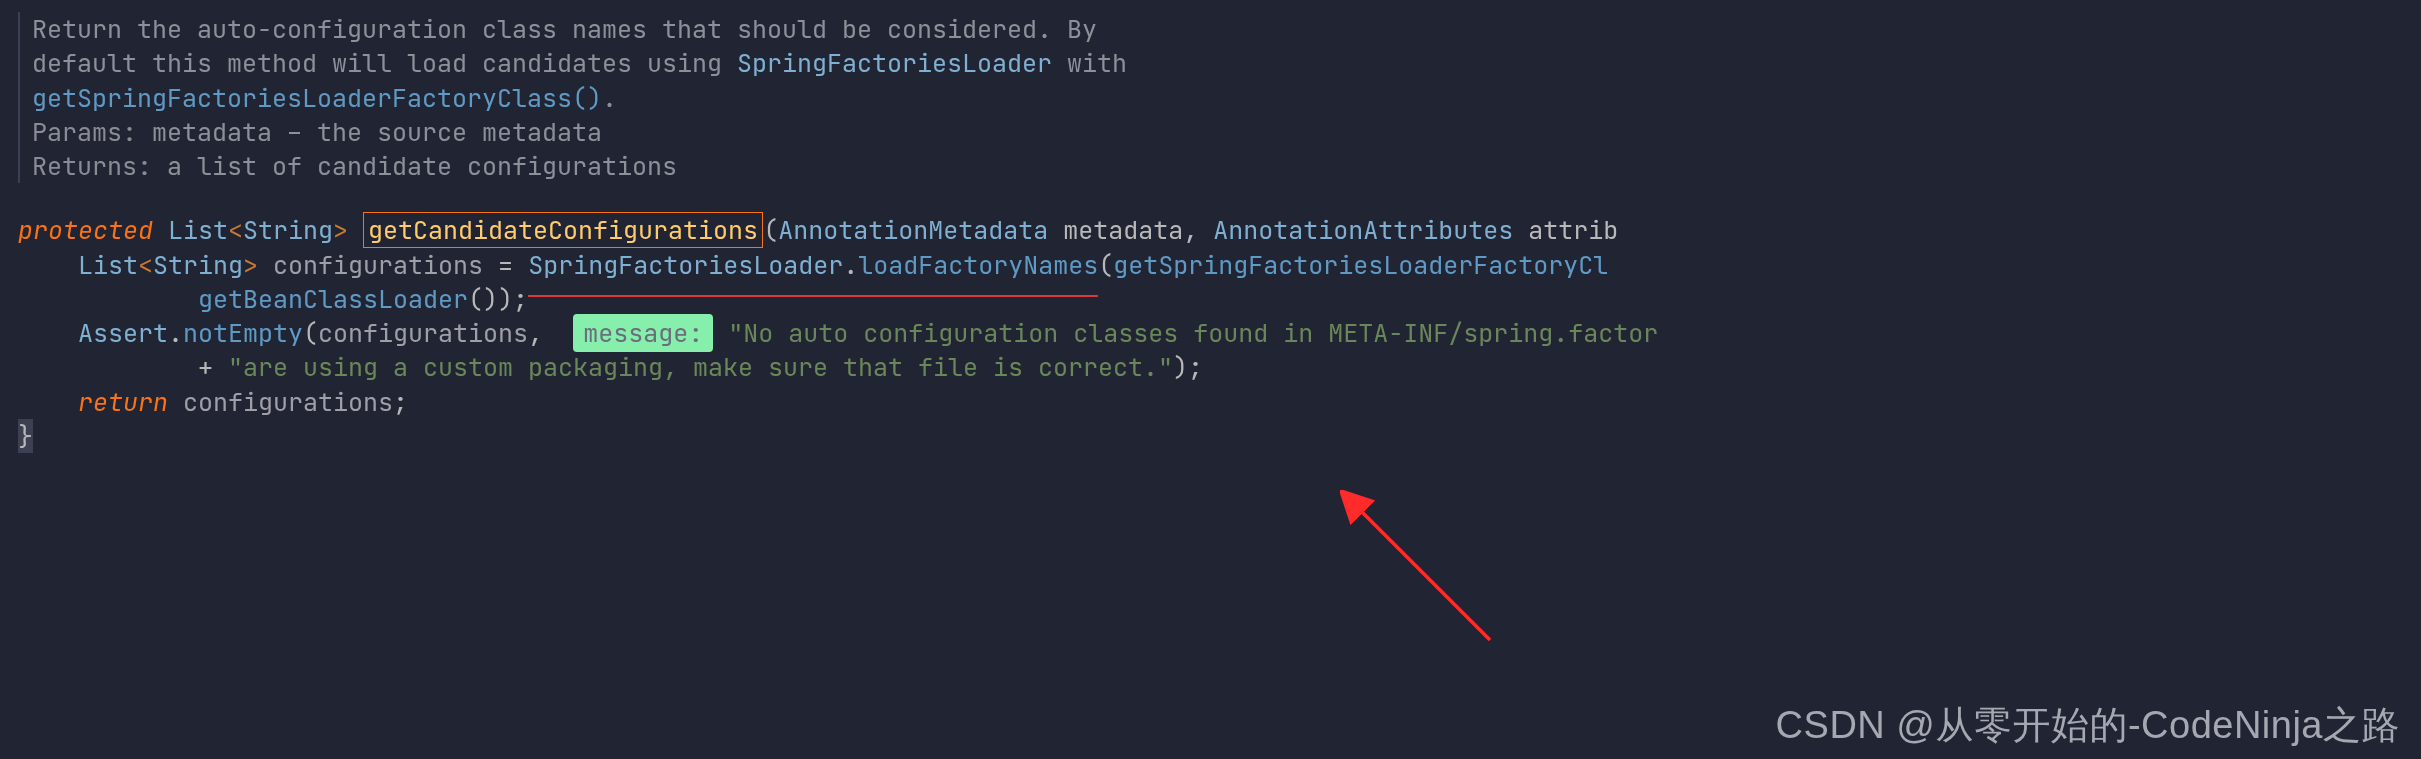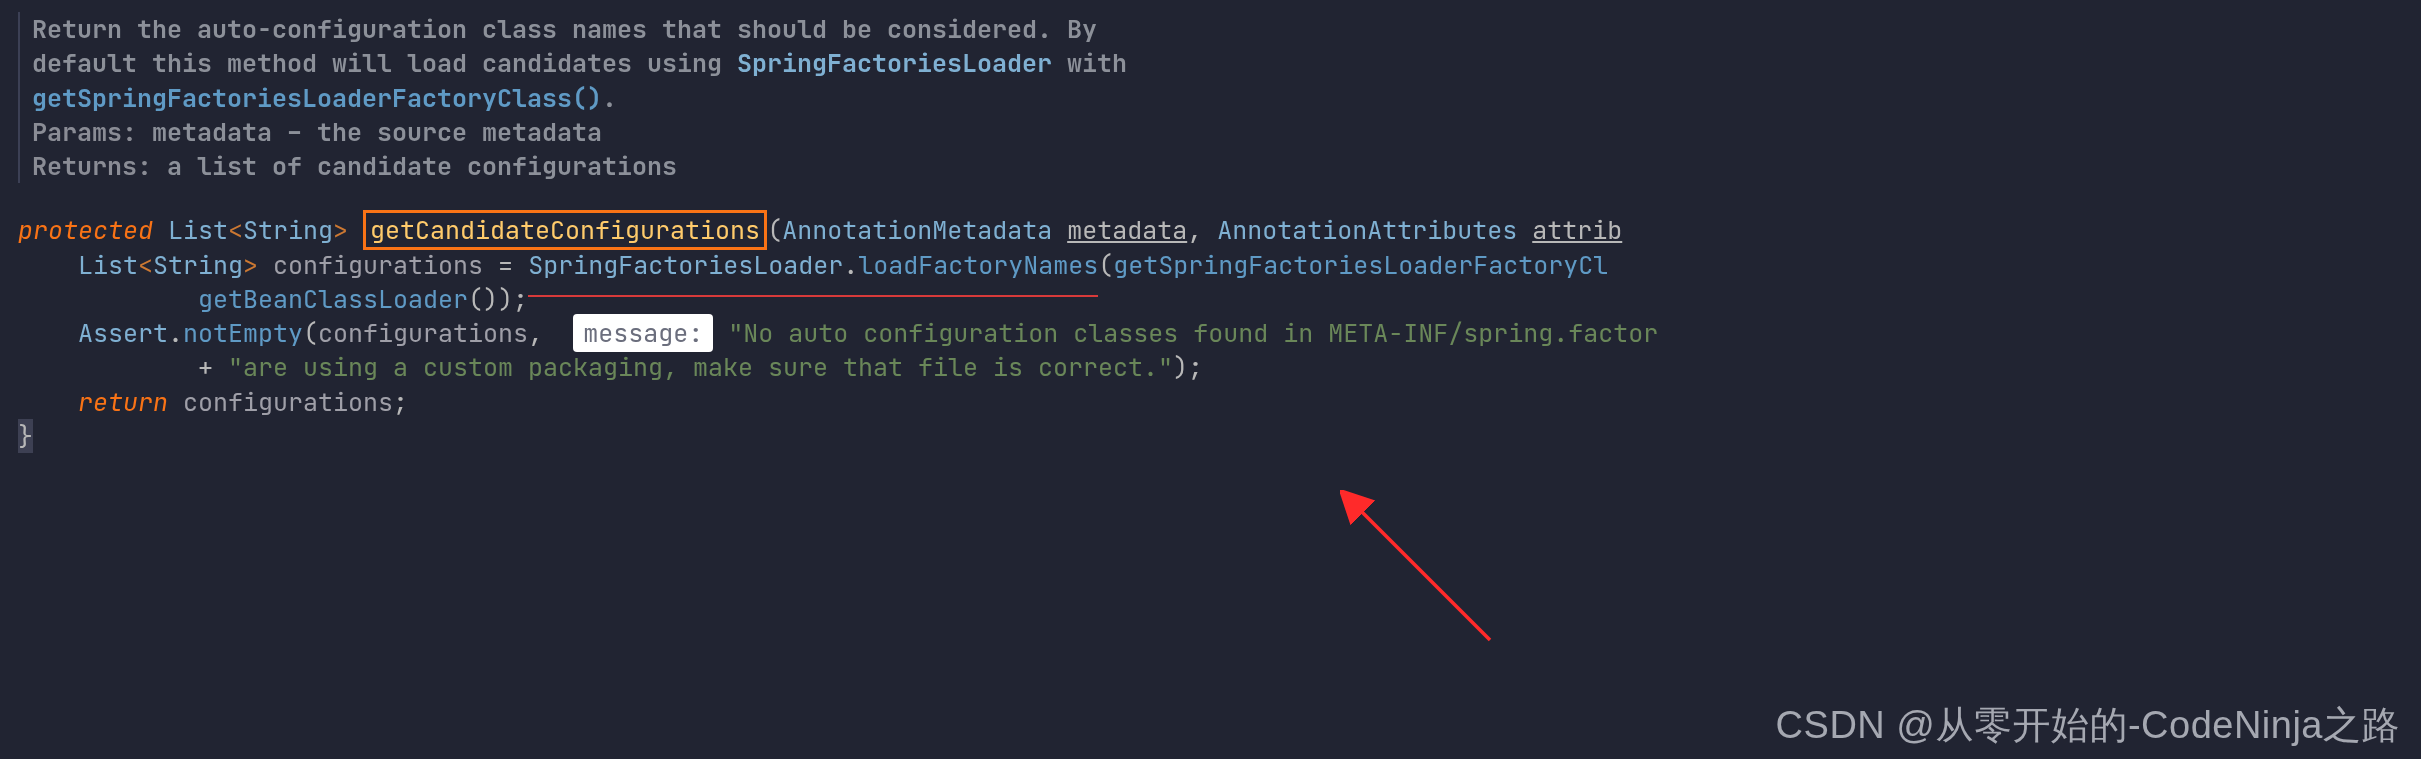--- a/index.html
+++ b/index.html
@@ -6,38 +6,38 @@
     body {
       background:#212432;
       font-family:'JetBrains Mono','Consolas','Courier New',monospace;
       font-size:25px;
       color:#a7aab6;
       overflow:hidden;
       width:2421px; height:759px;
       position:relative;
     }
     .editor { padding:12px 0 0 18px; line-height:1.37; position:relative; }
-    .doc-block { border-left:2px solid #3c4055; padding-left:12px; margin-bottom:30px; color:#8c9099;font-weight:bold; }
+    .doc-block { border-left:2px solid #3c4055; padding-left:12px; margin-bottom:30px; color:#8c9099; }
     .doc-line { white-space:pre; }
     .code-line { white-space:pre; }
     .kw-mod { color:#f97316; font-style:italic; }
     .type   { color:#7fb0d2; }
     .generic { color:#cc7832; }
     .method-def { color:#ffcb6b; }
     .method-call { color:#5f9ac5; }
-    .param { color:#b8b8b8;text-decoration:underline; }
+    .param { color:#b8b8b8; }
     .var  { color:#9f9fa8; }
     .punct{ color:#b8b8b8; }
     .static-cls { color:#7fb0d2; }
     .str  { color:#6a8759; }
     .doc-type { color:#7fb0d2; }
     .doc-method { color:#5f9ac5; }
     .label { color:#8a8c95; }
-    .hint { color:#6b6e7d; font-style:normal; background:#ffffff; border-radius:4px; padding:2px 10px; }
-    .boxed { border:3px solid #f97316; padding:0 4px; }
+    .hint { color:#6b6e7d; font-style:normal; background:#86efac; border-radius:4px; padding:2px 10px; }
+    .boxed { border:1px solid #f97316; padding:0 4px; }
     .underlined { border-bottom:2px solid #d83a3a; padding-bottom:13px; }
     .end-brace { background:rgba(80,84,105,0.6); }
     .watermark { position:absolute; right:21px; bottom:8px; font-family:sans-serif; color:rgba(210,212,220,0.75); font-size:38px; letter-spacing:0.5px; pointer-events:none; }
     .arrow { position:absolute; left:1340px; top:490px; pointer-events:none; }
   </style>
 </head>
 <body>
 
 <div class="editor">
 

